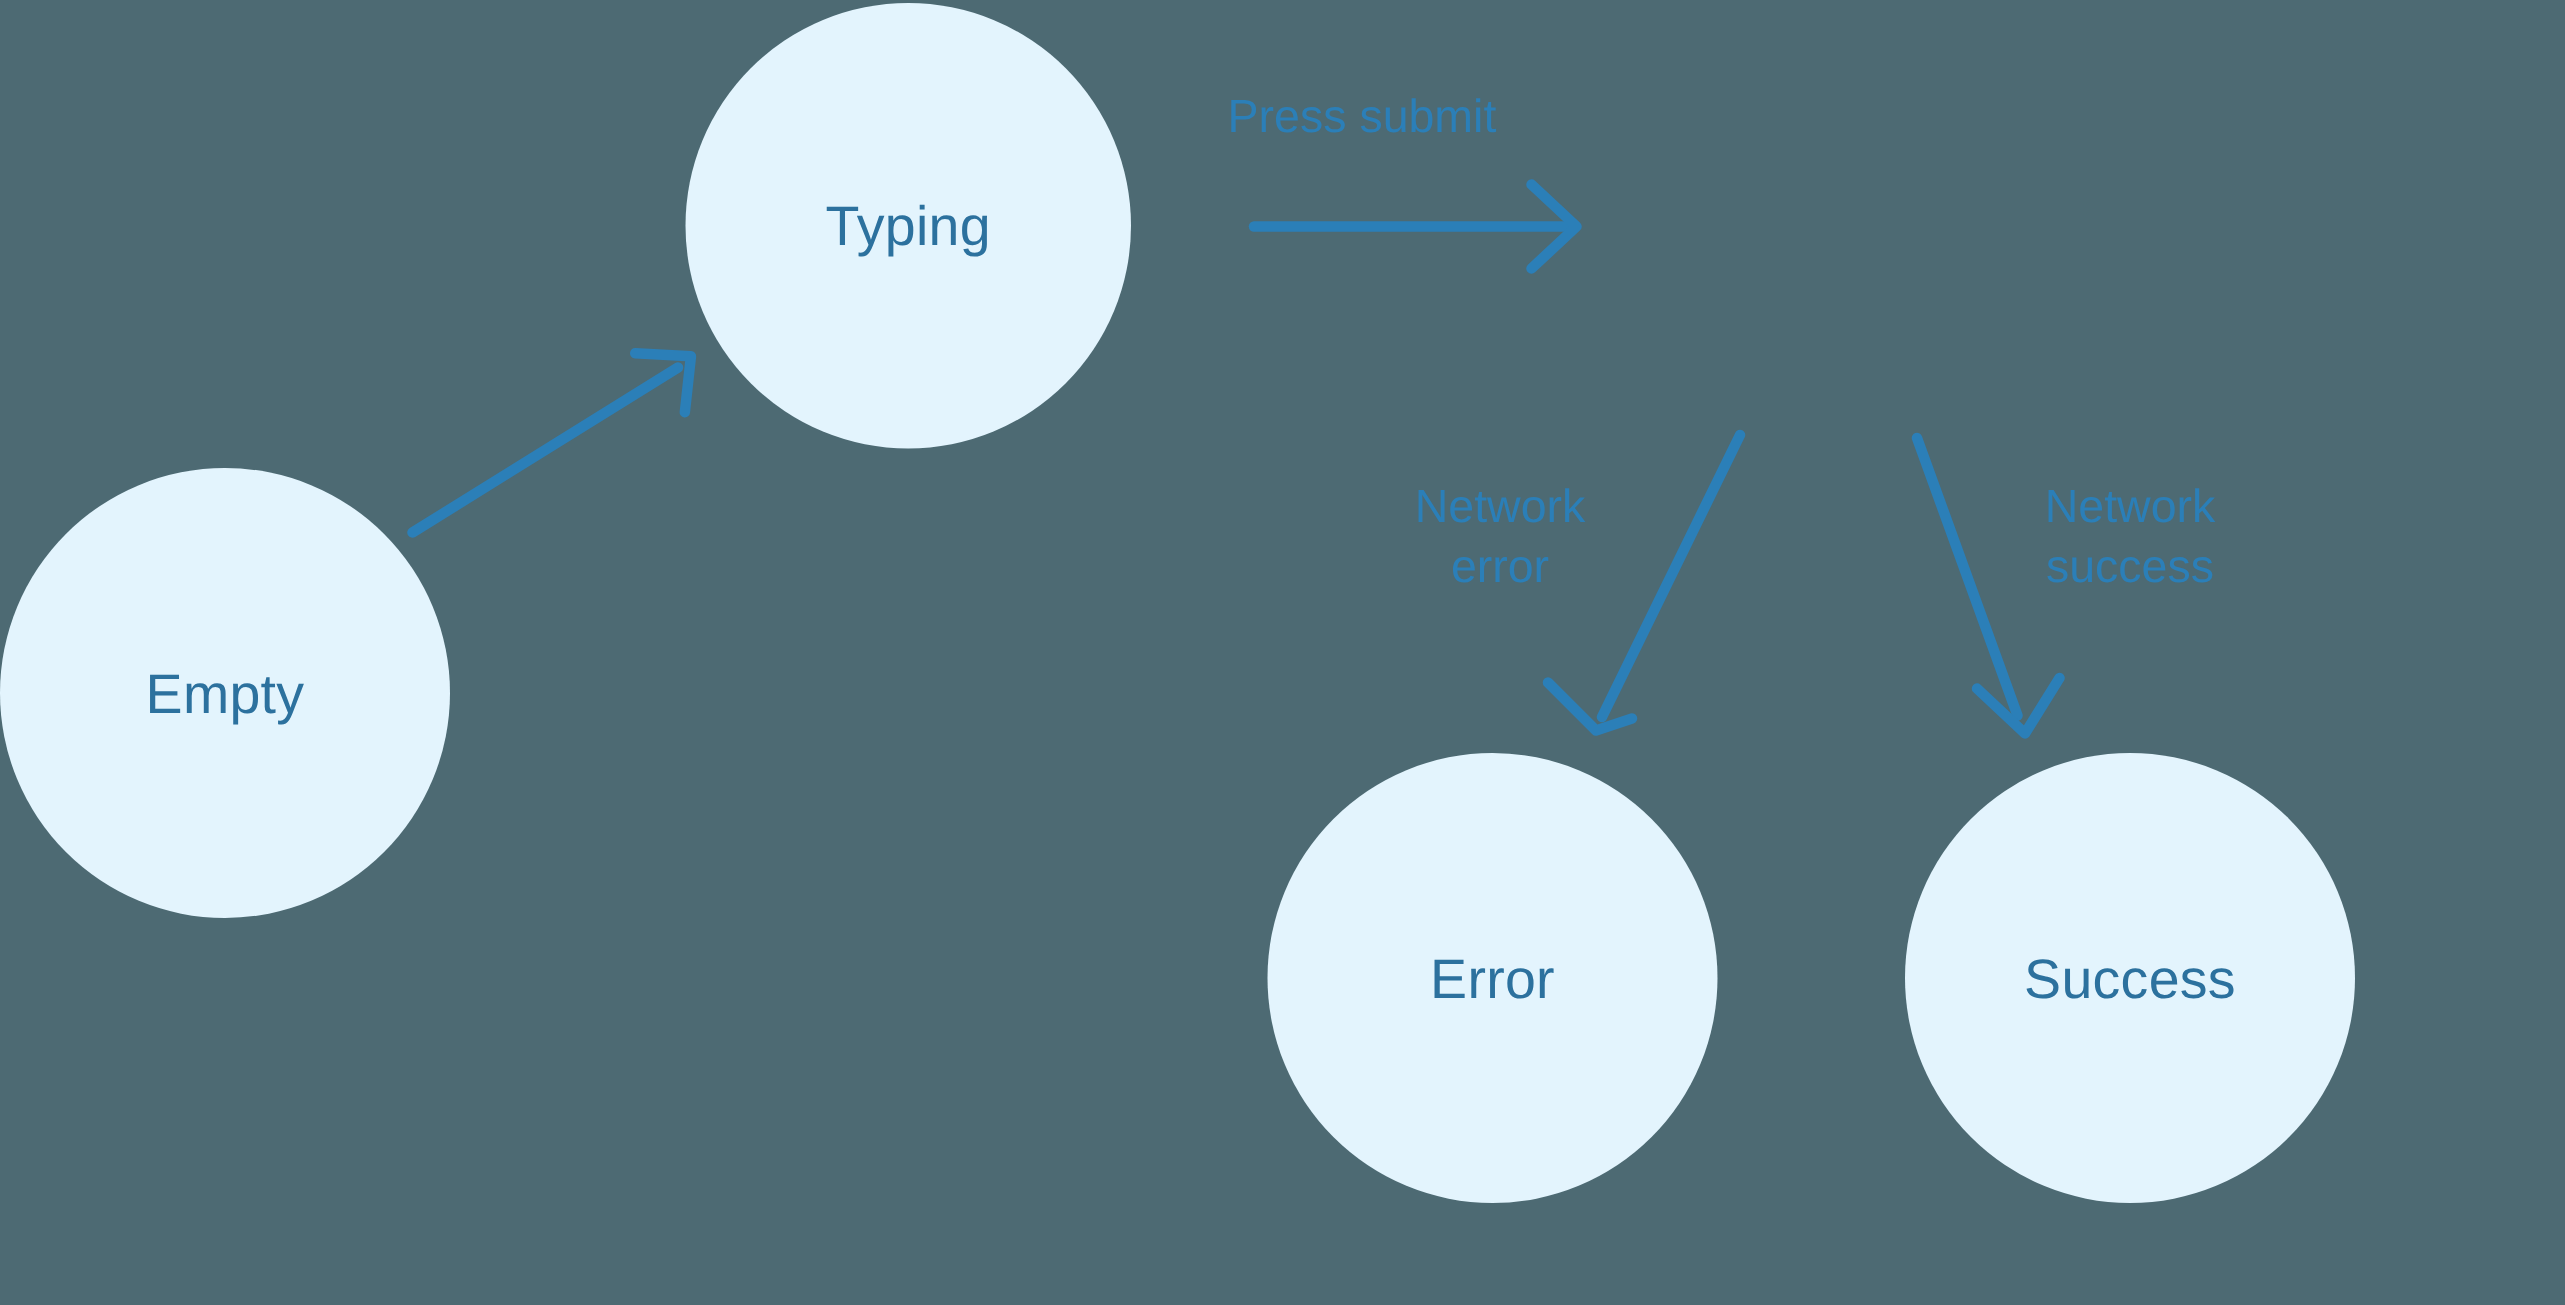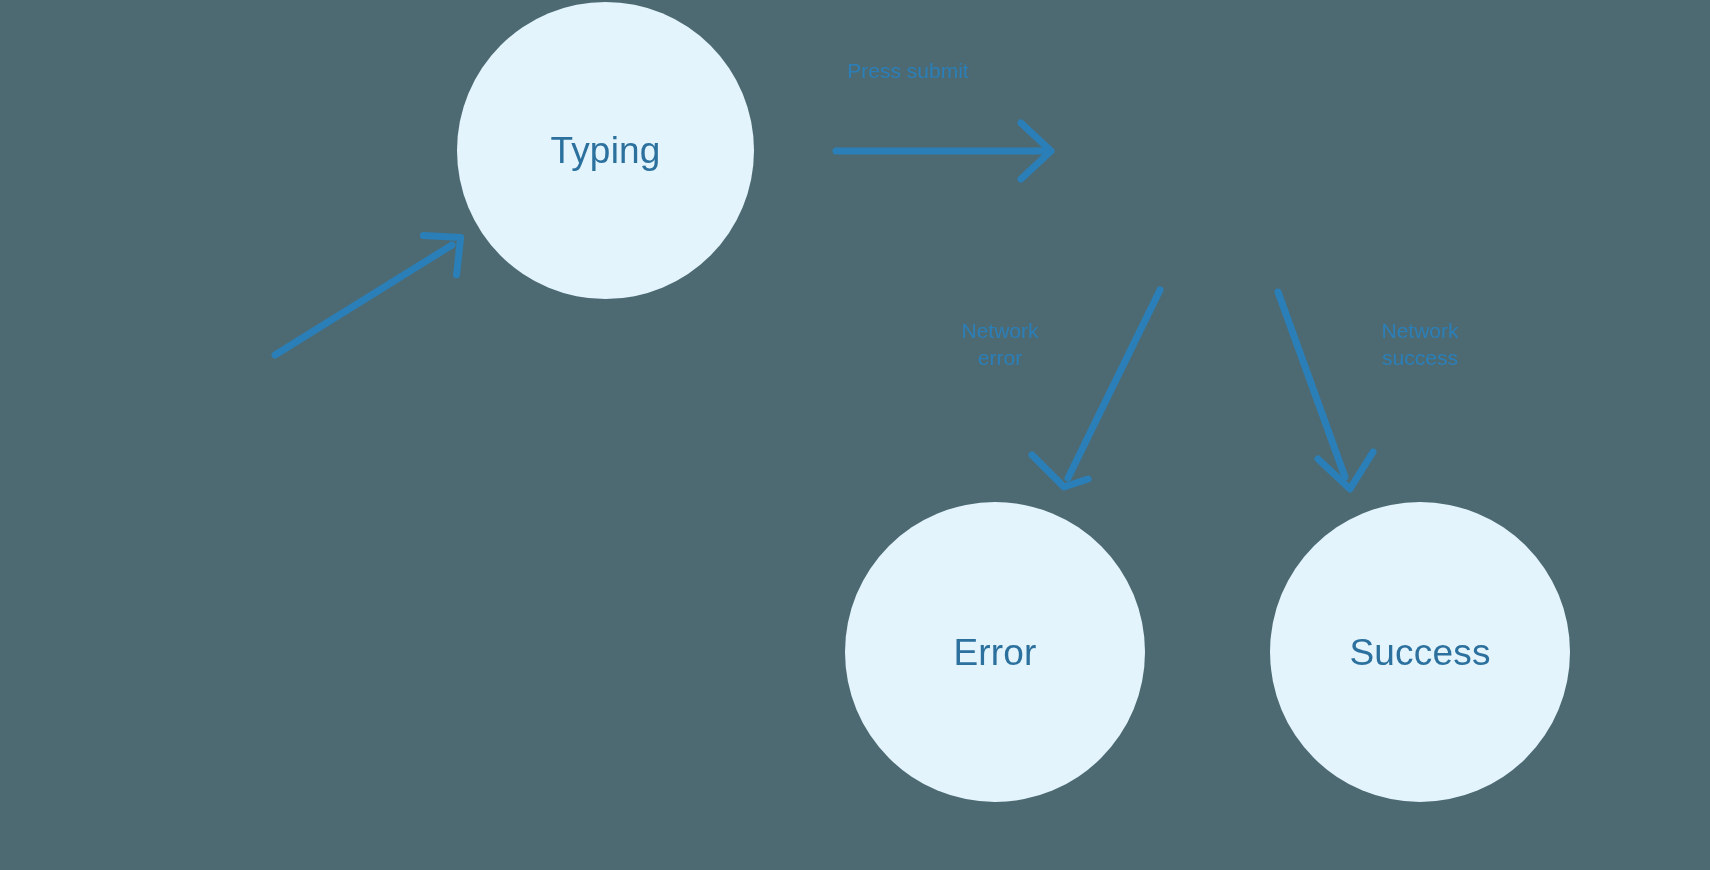--- a/index.html
+++ b/index.html
@@ -36,21 +36,21 @@
     font-size: 37px;
     font-weight: 400;
     letter-spacing: 0.2px;
     line-height: 1;
     white-space: nowrap;
     user-select: none;
   }
   .edge-label {
     position: absolute;
     color: #2b7fb8;
-    font-size: 21px;
+    font-size: 31px;
     font-weight: 400;
     line-height: 1.28;
     text-align: center;
     white-space: pre-line;
     user-select: none;
   }
   
   #node-empty      { left: 0px;    top: 312px; width: 300px; height: 300px; }
   #node-typing     { left: 457px;  top: 2px;   width: 297px; height: 297px; }
   #node-submitting { left: 1067px; top: 2px;   width: 300px; height: 300px; }
@@ -84,20 +84,23 @@
       <line x1="1160" y1="290" x2="1068" y2="478" stroke="#2b7fb8" stroke-width="7" stroke-linecap="round"></line>
       <polyline points="1032,455 1064,487 1088,479" fill="none" stroke="#2b7fb8" stroke-width="7" stroke-linecap="round" stroke-linejoin="round"></polyline>
     </g>
 
     <g>
       <line x1="1278" y1="292" x2="1345" y2="477" stroke="#2b7fb8" stroke-width="7" stroke-linecap="round"></line>
       <polyline points="1318,459 1350,489 1373,452" fill="none" stroke="#2b7fb8" stroke-width="7" stroke-linecap="round" stroke-linejoin="round"></polyline>
     </g>
   </svg>
 
+  <div class="node" id="node-empty">
+    <span class="node-label">Empty</span>
+  </div>
 
   <div class="node" id="node-typing">
     <span class="node-label">Typing</span>
   </div>
 
 
   <div class="node" id="node-error">
     <span class="node-label">Error</span>
   </div>
 

